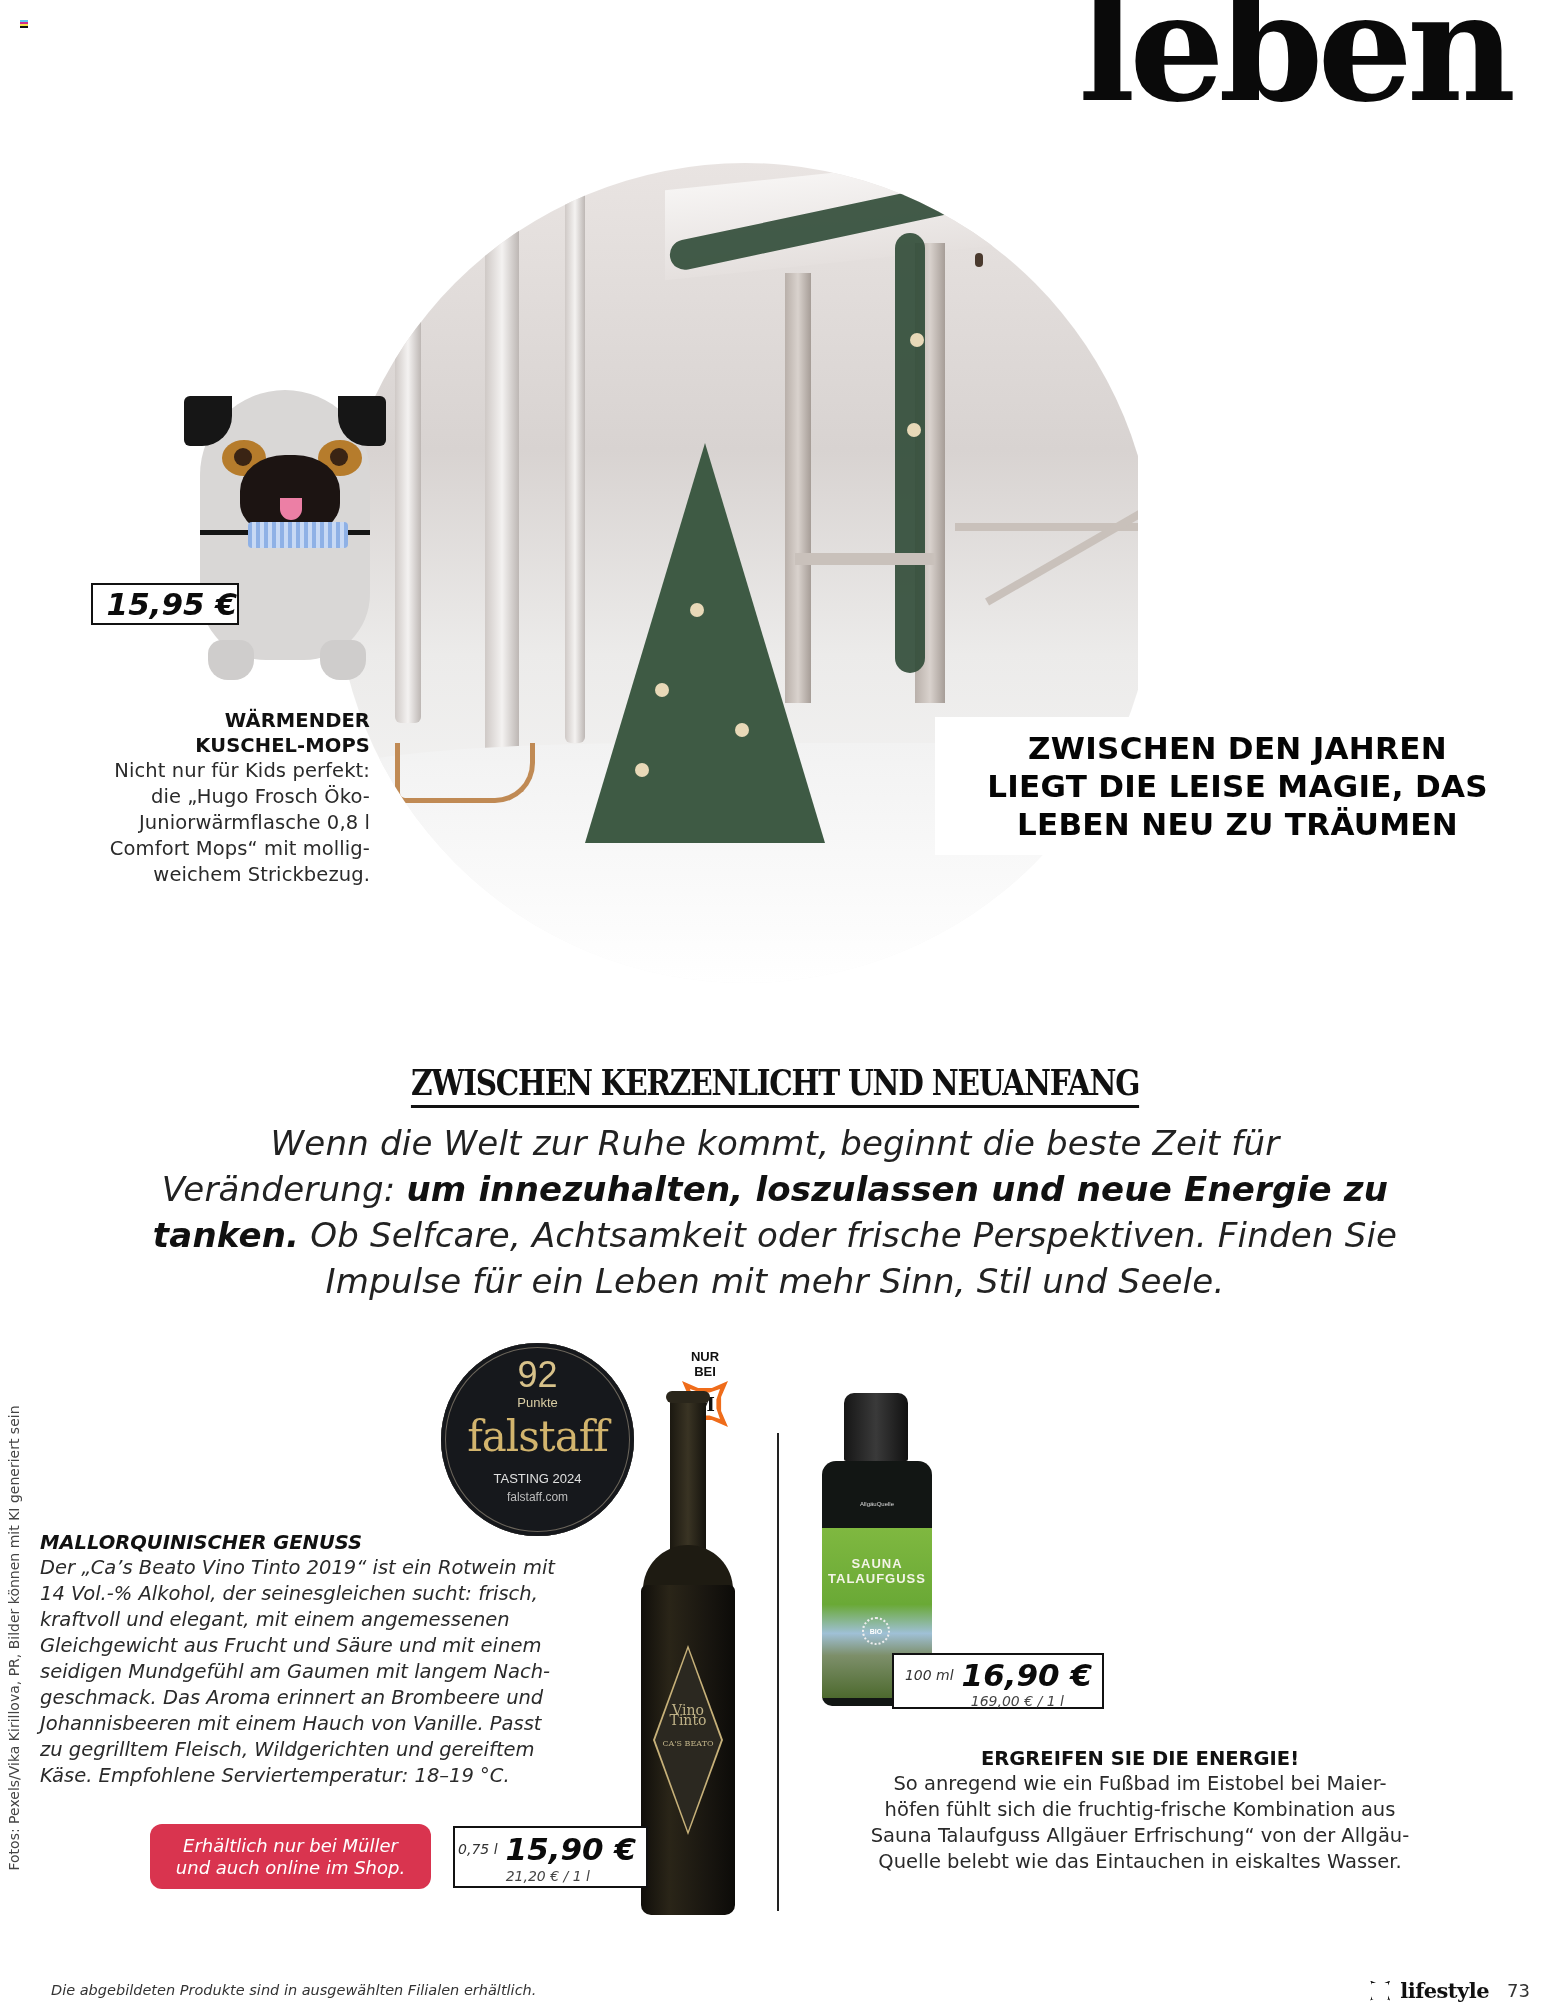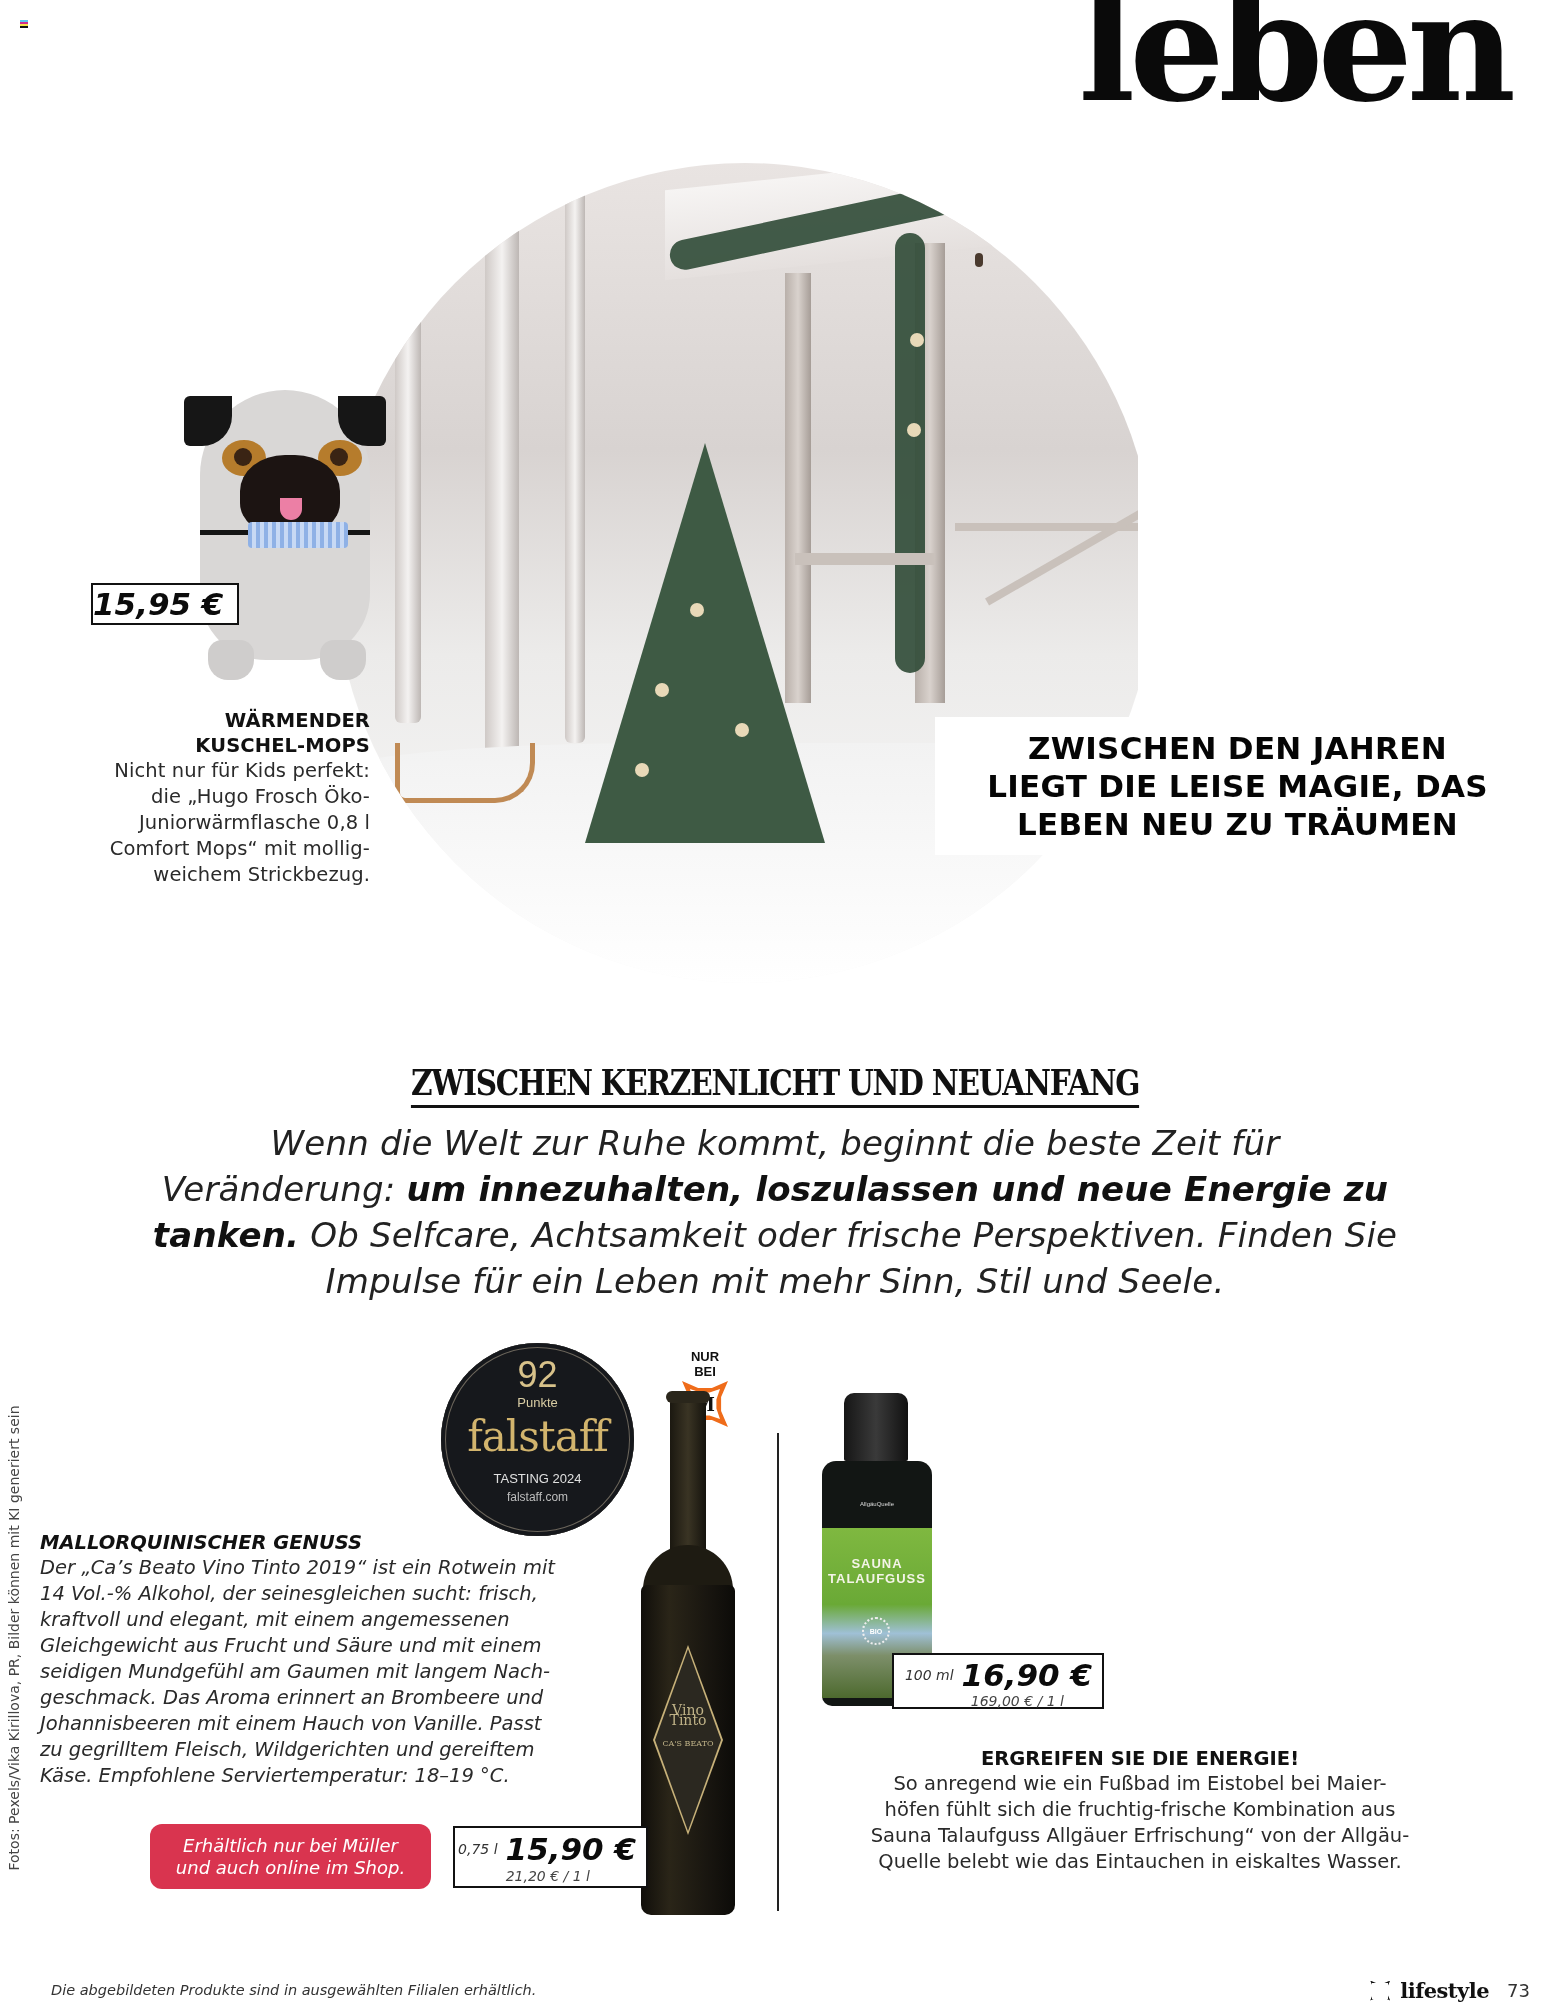--- a/index.html
+++ b/index.html
@@ -62,21 +62,21 @@
   .pug-muzzle { position: absolute; left: 60px; top: 75px; width: 100px; height: 80px; background: #1c1412; border-radius: 45% 45% 40% 40%; }
   .pug-tongue { position: absolute; left: 100px; top: 118px; width: 22px; height: 22px; background: #ec7fa5; border-radius: 0 0 12px 12px; }
   .pug-collar { position: absolute; left: 20px; top: 150px; width: 170px; height: 5px; background: #151515; }
   .pug-bow { position: absolute; left: 68px; top: 142px; width: 100px; height: 26px;
     background: repeating-linear-gradient(90deg,#8fb1e6 0 4px,#c8d9f4 4px 8px); border-radius: 4px; }
   .pug-foot { position: absolute; bottom: 0; width: 46px; height: 40px; background: #cfcdcc; border-radius: 14px 14px 20px 20px; }
 
   .price-box { background: #fff; border: 2px solid #111; display: flex; align-items: center; }
   .price-big { font-family: "DejaVu Sans", sans-serif; font-weight: bold; font-style: italic; color: #0b0b0b; }
 
-  .pug-price { left: 91px; top: 583px; width: 148px; height: 42px; justify-content: flex-start; }
+  .pug-price { left: 91px; top: 583px; width: 148px; height: 42px; justify-content: flex-end; }
   .pug-price .price-big { font-size: 31px; }
 
   .pug-text { right: 1180px; top: 708px; width: 320px; text-align: right; }
   .prod-title { font-family: "DejaVu Sans", sans-serif; font-weight: bold; font-size: 19.5px; line-height: 25px; color: #111; }
   .prod-body { font-family: "DejaVu Sans", sans-serif; font-weight: normal; font-size: 19.5px; line-height: 26px; color: #2a2a2a; }
   .pug-text .prod-title, .pug-text .prod-body { letter-spacing: 0.1px; }
 
   
   .mid-headline { left: 0; width: 1550px; top: 1060px; text-align: center; }
   .mid-headline h2 {

